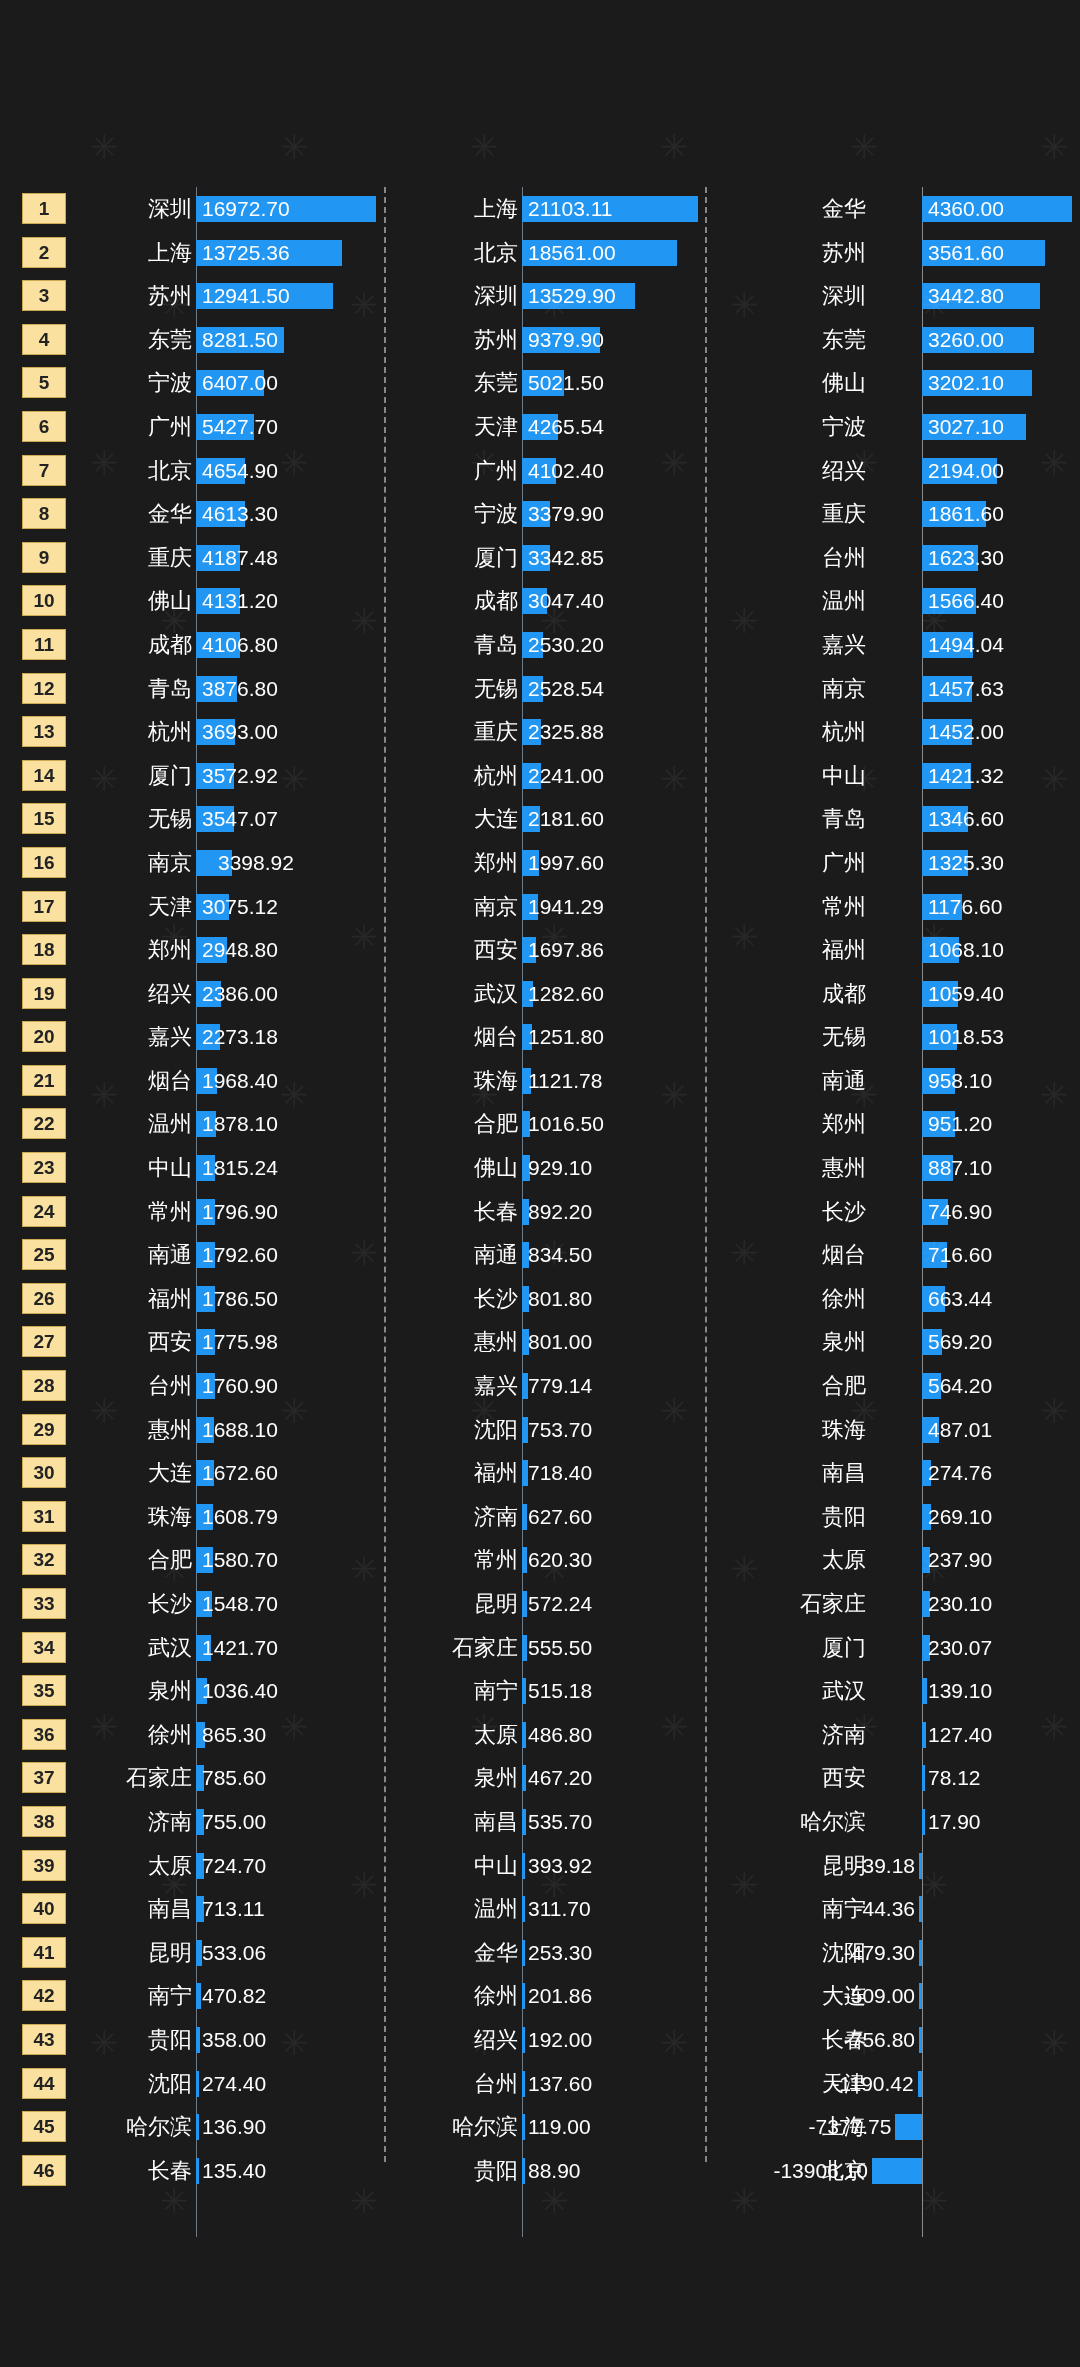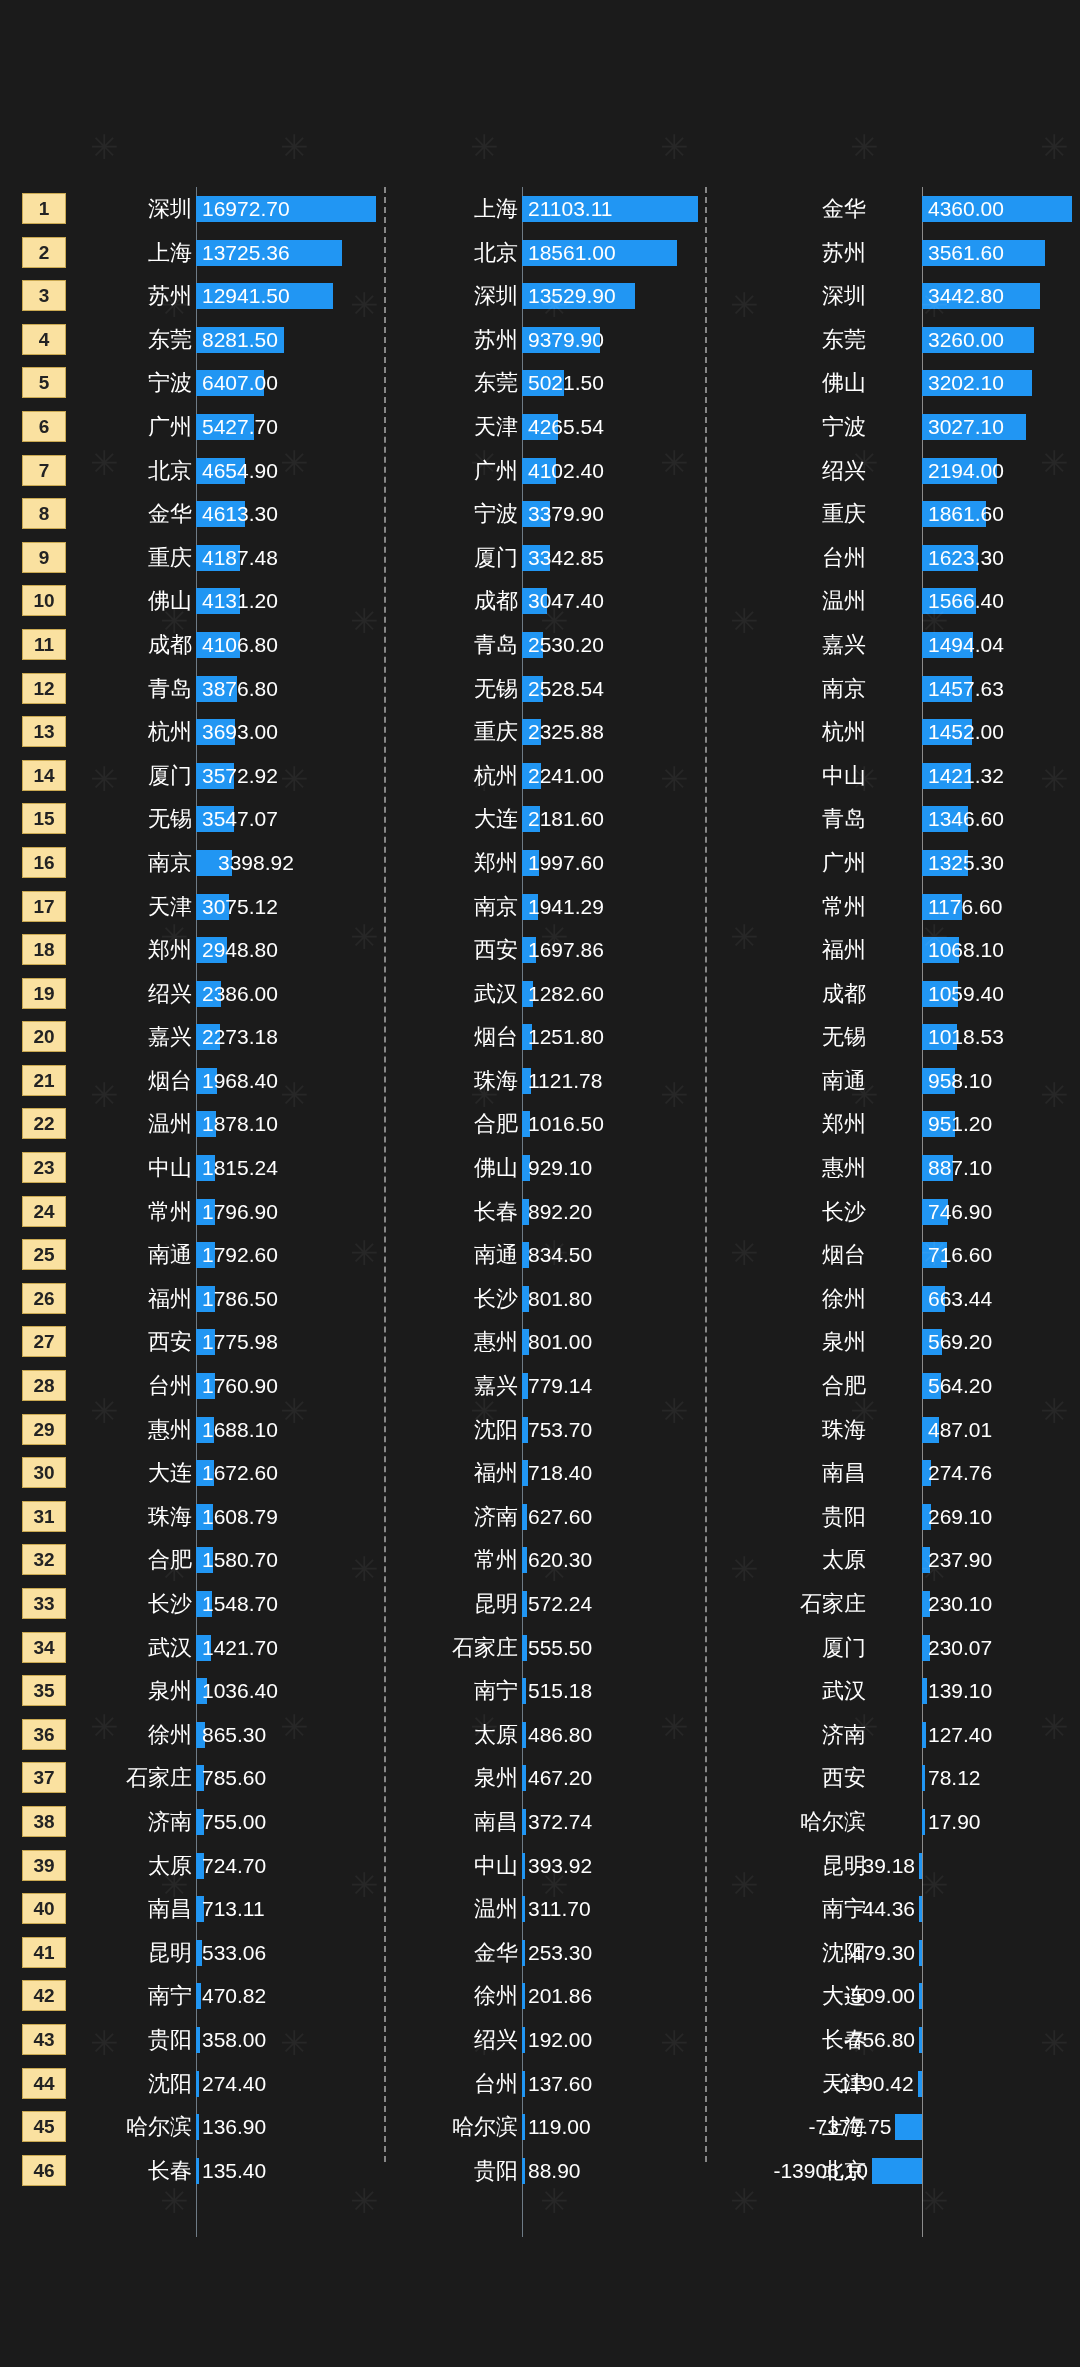--- a/index.html
+++ b/index.html
@@ -879,21 +879,21 @@
       <div class="row">
         <div class="rank">38</div>
         <div class="cell-name c1-name">济南</div>
         <div class="bar-track c1-track">
           <div class="bar" style="left: 0px; width: 8.00698px;"></div>
           <div class="val" style="left: 6px;">755.00</div>
         </div>
         <div class="cell-name c2-name">南昌</div>
         <div class="bar-track c2-track">
           <div class="bar" style="left: 0px; width: 3.65584px;"></div>
-          <div class="val" style="left: 6px;">372.74</div>
+          <div class="val" style="left: 6px;">535.70</div>
         </div>
         <div class="cell-name c3-name">哈尔滨</div>
         <div class="bar-track c3-track">
           <div class="bar" style="left: 50px; width: 3px;"></div>
           <div class="val" style="left: 56px;">17.90</div>
         </div>
       </div>
       <div class="row">
         <div class="rank">39</div>
         <div class="cell-name c1-name">太原</div>

